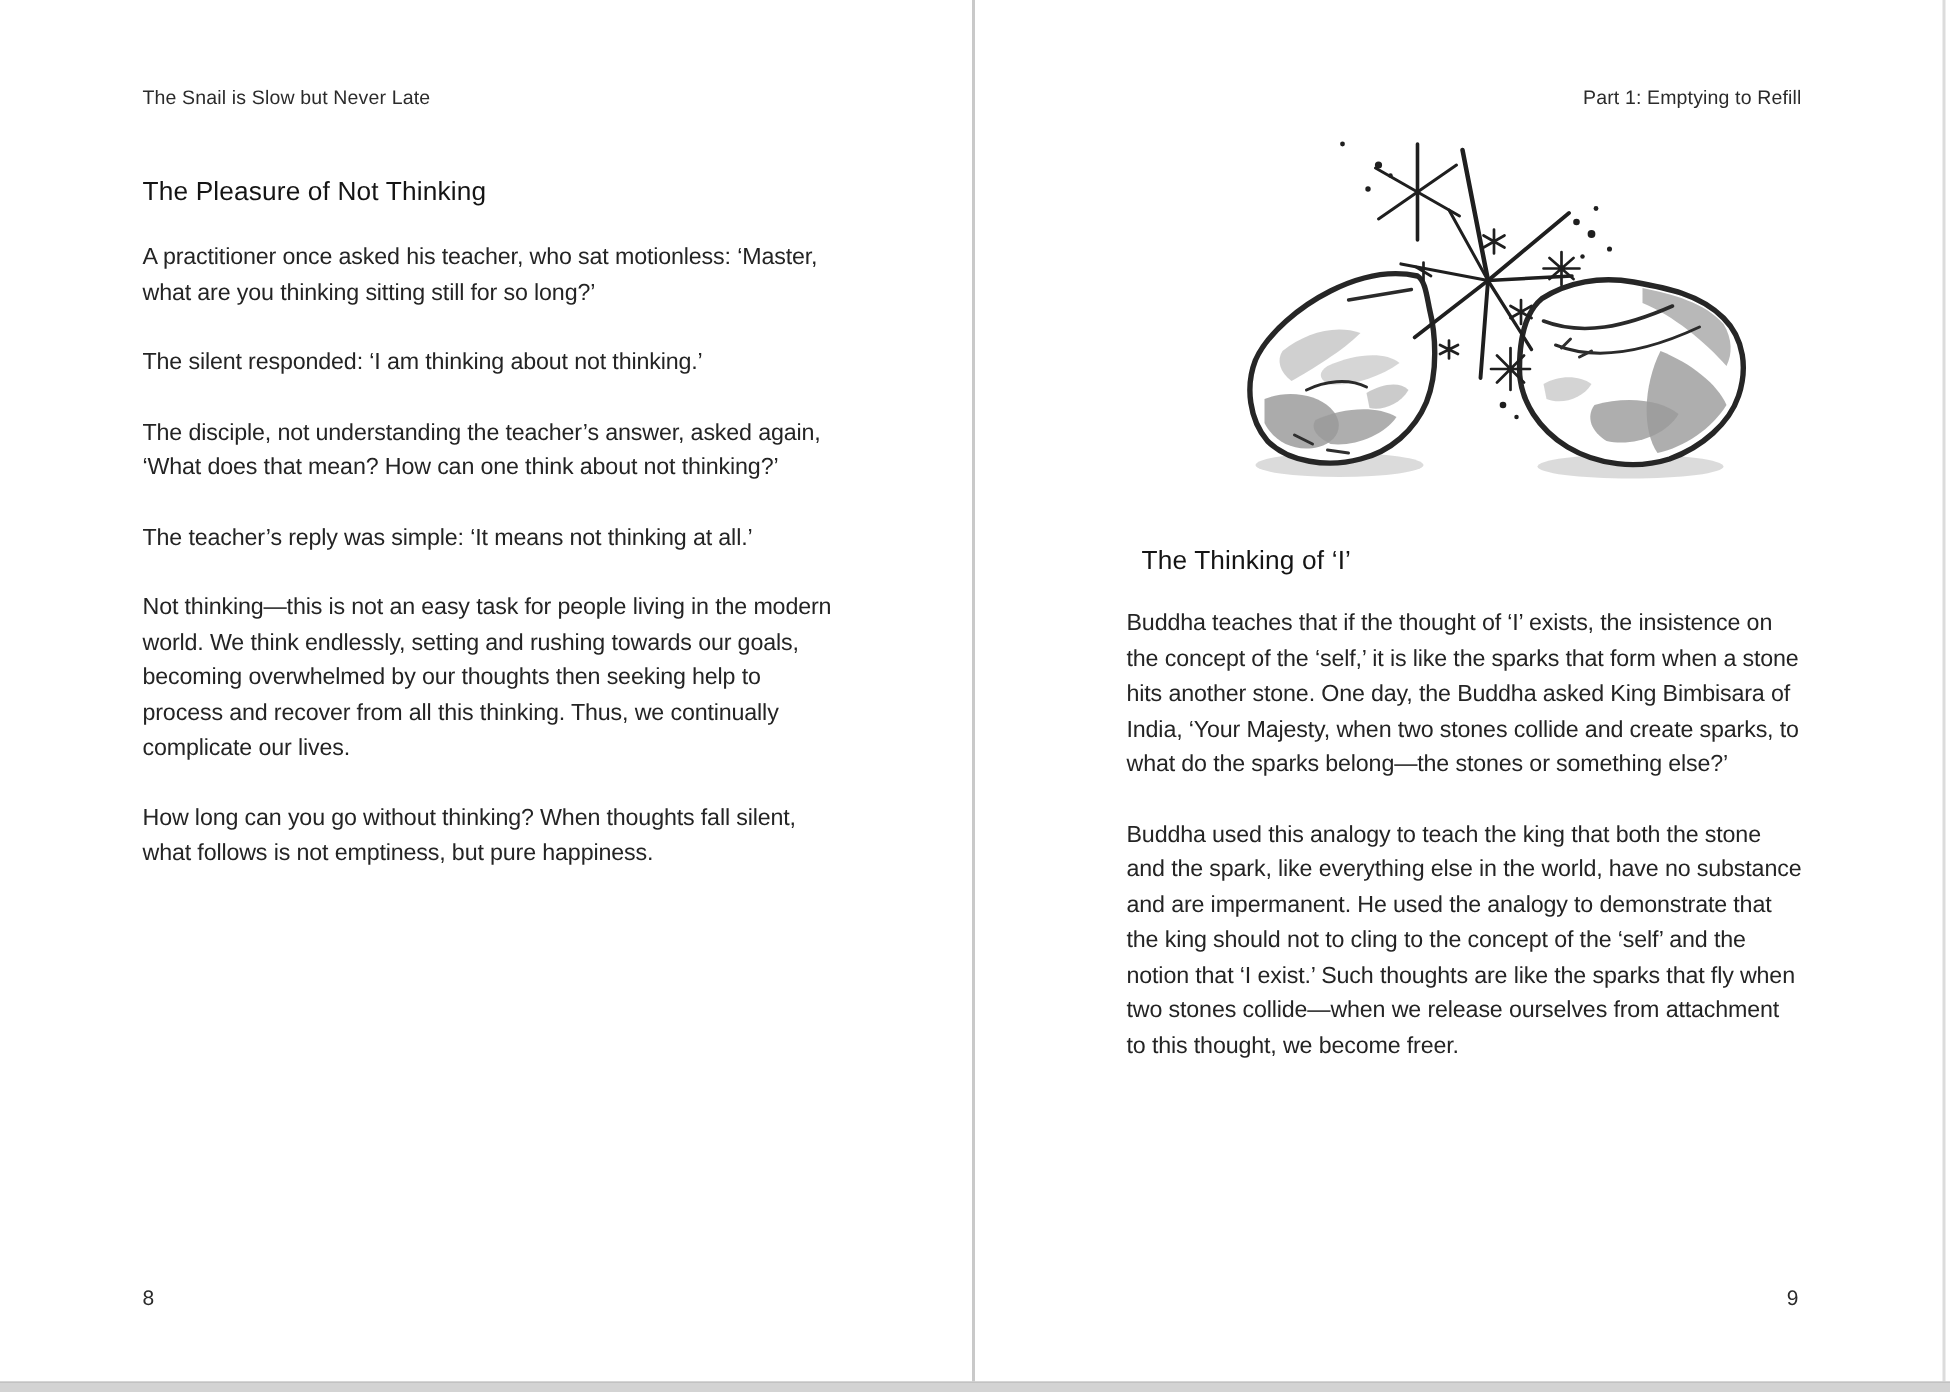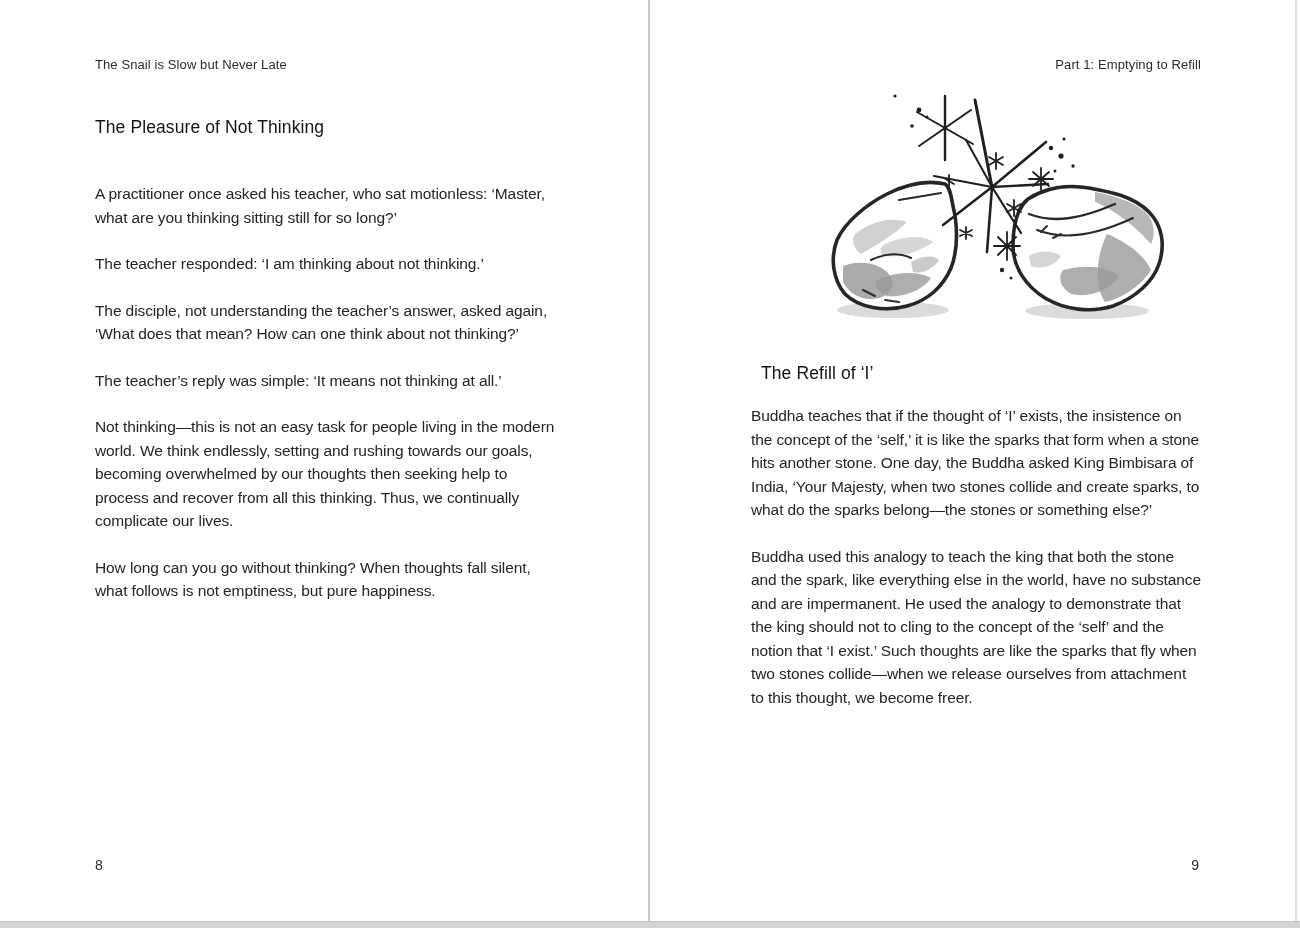--- a/index.html
+++ b/index.html
@@ -39,21 +39,21 @@
 
   .section-heading {
     position: absolute;
     font-size: 17.5px; font-weight: normal; color: #141414;
     letter-spacing: 0.1px; white-space: nowrap;
   }
   .heading-left  { left: 95px;  top: 117px; }
   .heading-right { left: 111px; top: 363px; }
 
   .body-block { position: absolute; }
-  .body-left  { left: 95px;  top: 160px; width: 462px; margin-top: 22px; }
+  .body-left  { left: 95px;  top: 160px; width: 462px; }
   .body-right { left: 101px; top: 404px; width: 452px; }
   .body-block p {
     margin: 0 0 23px 0;
     font-size: 15.5px; line-height: 23.5px;
     letter-spacing: -0.1px; color: #242424;
   }
 
   .page-number {
     position: absolute; top: 857px;
     font-size: 14px; color: #2b2b2b;
@@ -72,21 +72,21 @@
 
 <div class="spread">
 
   <div class="page page-left">
     <div class="running-head left">The Snail is Slow but Never Late</div>
 
     <div class="section-heading heading-left">The Pleasure of Not Thinking</div>
 
     <div class="body-block body-left">
       <p>A practitioner once asked his teacher, who sat motionless: ‘Master, what are you thinking sitting still for so long?’</p>
-      <p>The teacher responded: ‘I am thinking about not thinking.’</p>
+      <p>The silent responded: ‘I am thinking about not thinking.’</p>
       <p>The disciple, not understanding the teacher’s answer, asked again, ‘What does that mean? How can one think about not thinking?’</p>
       <p>The teacher’s reply was simple: ‘It means not thinking at all.’</p>
       <p>Not thinking—this is not an easy task for people living in the modern world. We think endlessly, setting and rushing towards our goals, becoming overwhelmed by our thoughts then seeking help to process and recover from all this thinking. Thus, we continually complicate our lives.</p>
       <p>How long can you go without thinking? When thoughts fall silent, what follows is not emptiness, but pure happiness.</p>
     </div>
 
     <div class="page-number left">8</div>
   </div>
 
   <div class="page page-right">
@@ -155,21 +155,21 @@
           <circle cx="236" cy="64" r="2.2"></circle>
           <circle cx="246" cy="72" r="2.6"></circle>
           <circle cx="258" cy="82" r="1.7"></circle>
           <circle cx="240" cy="87" r="1.5"></circle>
           <circle cx="187" cy="186" r="2.2"></circle>
           <circle cx="196" cy="194" r="1.5"></circle>
         </g>
       </svg>
     </div>
 
-    <div class="section-heading heading-right">The Refill of ‘I’</div>
+    <div class="section-heading heading-right">The Thinking of ‘I’</div>
 
     <div class="body-block body-right">
       <p>Buddha teaches that if the thought of ‘I’ exists, the insistence on the concept of the ‘self,’ it is like the sparks that form when a stone hits another stone. One day, the Buddha asked King Bimbisara of India, ‘Your Majesty, when two stones collide and create sparks, to what do the sparks belong—the stones or something else?’</p>
       <p>Buddha used this analogy to teach the king that both the stone and the spark, like everything else in the world, have no substance and are impermanent. He used the analogy to demonstrate that the king should not to cling to the concept of the ‘self’ and the notion that ‘I exist.’ Such thoughts are like the sparks that fly when two stones collide—when we release ourselves from attachment to this thought, we become freer.</p>
     </div>
 
     <div class="page-number right">9</div>
   </div>
 
   <div class="gutter-line"></div>

